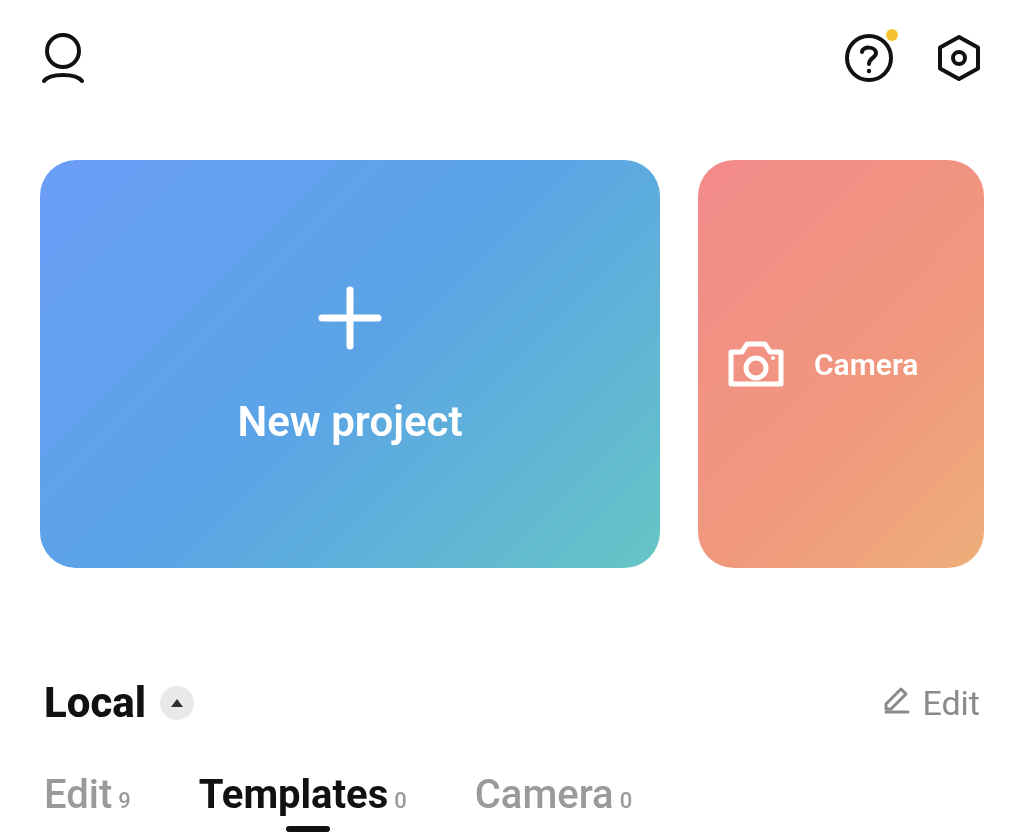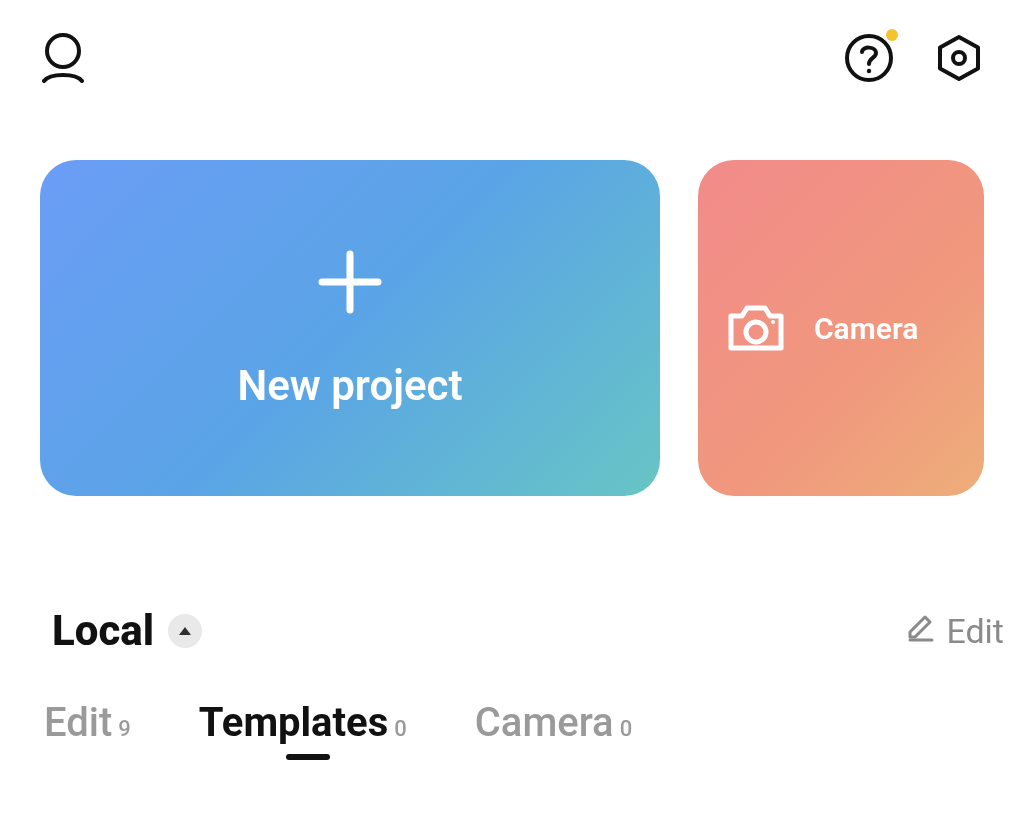--- a/index.html
+++ b/index.html
@@ -43,21 +43,21 @@
     }
 
     
     .actions {
       display: flex;
       gap: 38px;
       padding: 60px 40px 0 40px;
     }
     .card-new-project {
       flex: 1;
-      height: 336px;
+      height: 408px;
       border-radius: 36px;
       background: linear-gradient(135deg, #6b9df6 0%, #5aa4e6 50%, #67c5c5 100%);
       display: flex;
       flex-direction: column;
       align-items: center;
       justify-content: center;
       cursor: pointer;
       color: #ffffff;
     }
     .card-new-project .plus {
@@ -99,22 +99,21 @@
       align-items:center;
       justify-content:center;
     }
     .card-small .label {
       font-size: 30px;
       font-weight: 600;
     }
 
     
     .section {
-      padding: 110px 20px 0 44px;
-      margin-left: 8px;
+      padding: 110px 44px 0 44px;
     }
     .section-head {
       display: flex;
       align-items: center;
       justify-content: space-between;
     }
     .section-title-wrap {
       display: flex;
       align-items: center;
       gap: 14px;

